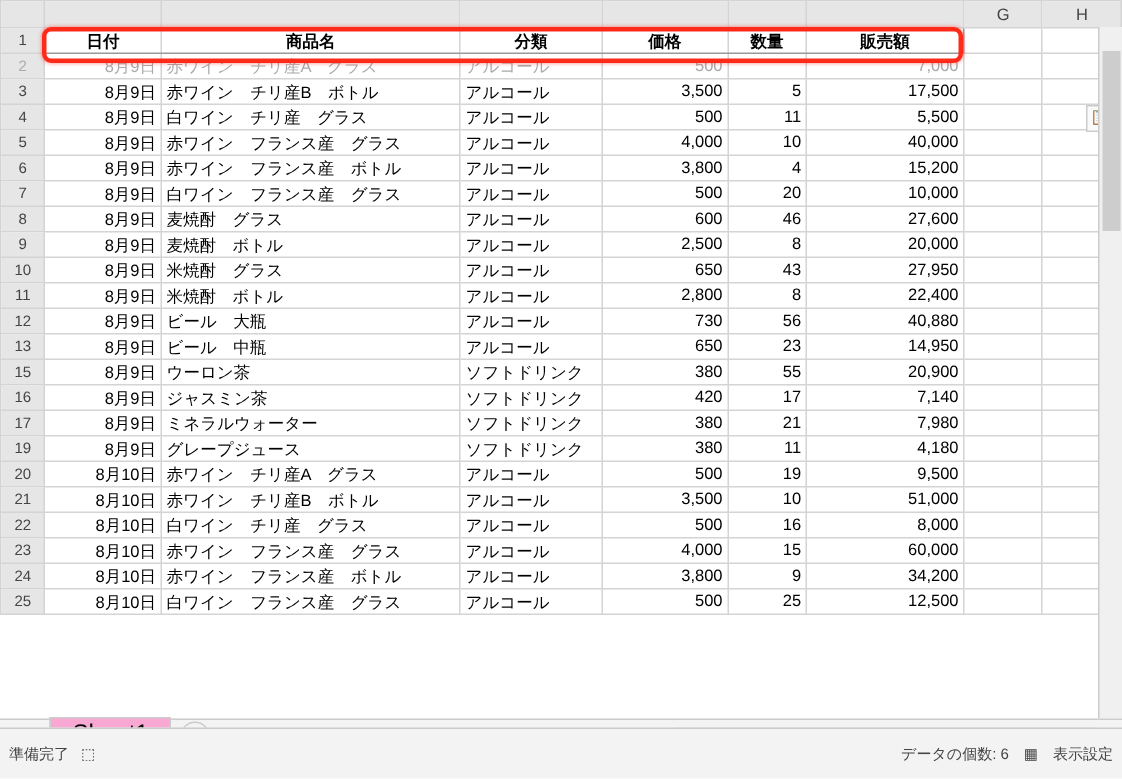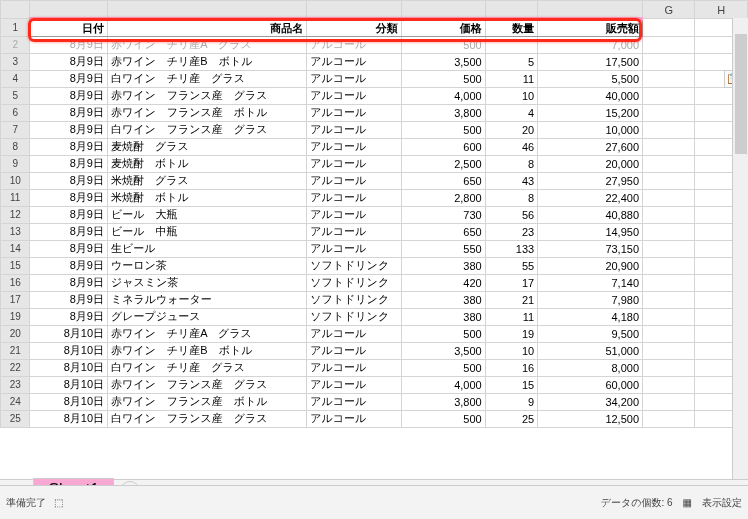--- a/index.html
+++ b/index.html
@@ -13,21 +13,21 @@
 .col-b { width: 190px; }
 .col-c { width: 90px; }
 .col-d { width: 80px; }
 .col-e { width: 50px; }
 .col-f { width: 100px; }
 .col-g { width: 50px; }
 .col-h { width: 50px; }
 .num { text-align: right; }
 .txt { text-align: left; }
 .header-highlight { position: absolute; top: 18px; left: 28px; width: 614px; height: 24px; border: 3px solid #ff2a1a; border-radius: 6px; pointer-events: none; box-shadow: 0 0 3px rgba(255,0,0,0.5); z-index: 10; }
-.hdr-cell { background: #fff; text-align: right; font-weight: bold; border-top: 4px solid #f9a8d4; border-bottom: 1px solid #999; margin-top: 32px; }
+.hdr-cell { background: #fff; text-align: center; font-weight: bold; border-top: 1px solid #f9a8d4; border-bottom: 1px solid #999; margin-top: 32px; }
 .hdr-cell.first { border-left: 1px solid #999; }
 .hdr-cell.last { border-right: 1px solid #999; }
 .row2 td { color: #aaa; }
 .obscured { color: #bbb; }
 .sheet-tabs { position: absolute; bottom: 18px; left: 0; right: 0; height: 22px; background: #f3f3f3; border-top: 1px solid #ccc; display: flex; align-items: center; }
 .tab-nav { display: flex; gap: 2px; padding: 0 8px; color: #888; }
 .tab-nav span { cursor: default; font-size: 10px; }
 .tab { padding: 2px 14px; background: #f9a8d4; border: 1px solid #ccc; border-bottom: 2px solid #217346; font-size: 16px; }
 .tab-add { width: 20px; height: 20px; border: 1px solid #ccc; border-radius: 50%; display: flex; align-items: center; justify-content: center; margin-left: 6px; color: #666; font-size: 12px; }
 .hscroll { position: absolute; right: 18px; bottom: 18px; width: 280px; height: 16px; background: #f0f0f0; border: 1px solid #ccc; display: flex; align-items: center; }
@@ -197,31 +197,20 @@
           <td class="num">8月9日</td>
           <td class="txt">ビール　中瓶</td>
           <td class="txt">アルコール</td>
           <td class="num">650</td>
           <td class="num">23</td>
           <td class="num">14,950</td>
           <td></td>
           <td></td>
         </tr>
         <tr>
-          <td class="col-rownum">14</td>
-          <td class="num">8月9日</td>
-          <td class="txt">生ビール</td>
-          <td class="txt">アルコール</td>
-          <td class="num">550</td>
-          <td class="num">133</td>
-          <td class="num">73,150</td>
-          <td></td>
-          <td></td>
-        </tr>
-        <tr>
           <td class="col-rownum">15</td>
           <td class="num">8月9日</td>
           <td class="txt">ウーロン茶</td>
           <td class="txt">ソフトドリンク</td>
           <td class="num">380</td>
           <td class="num">55</td>
           <td class="num">20,900</td>
           <td></td>
           <td></td>
         </tr>

